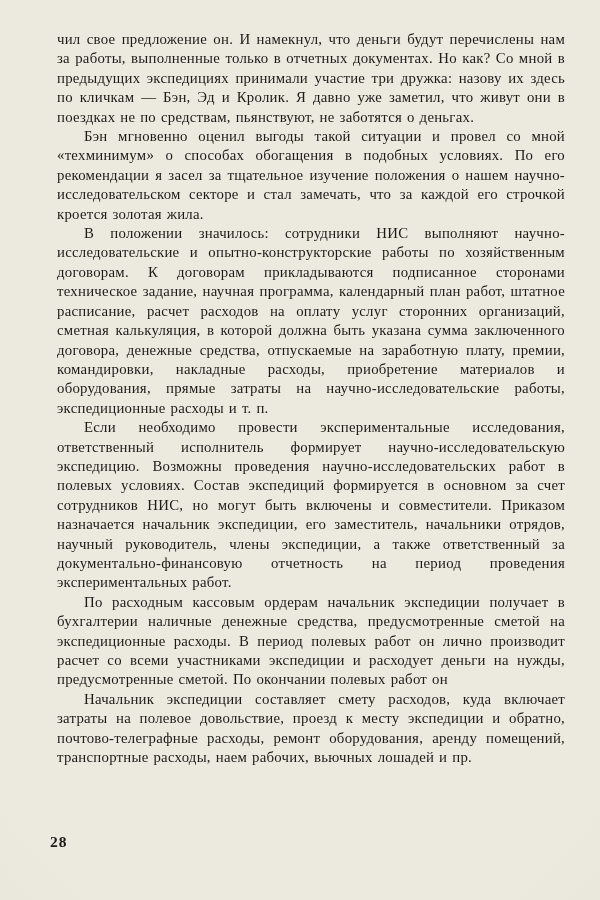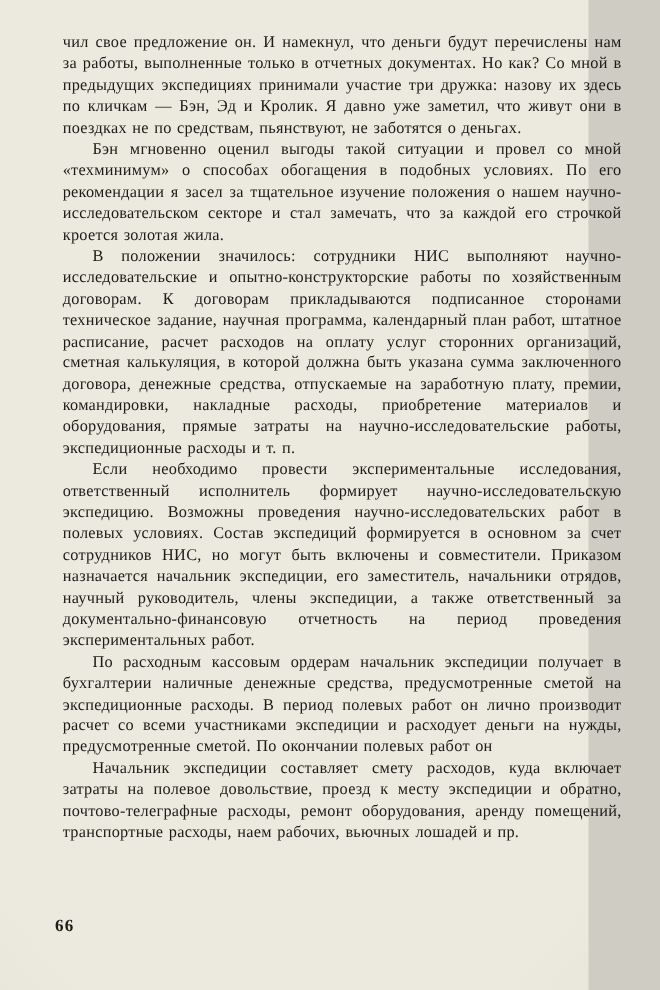--- a/index.html
+++ b/index.html
@@ -7,21 +7,21 @@
     padding: 0;
   }
   body {
     width: 600px;
     height: 900px;
     overflow: hidden;
     background: #cfccc3;
   }
   .scan-page {
     position: relative;
-    width: 535px;
+    width: 600px;
     height: 900px;
     background:
       radial-gradient(ellipse 130% 120% at 50% 42%, #eceadf 55%, #e2dfd4 82%, #d2cfc4 100%);
     font-family: "Liberation Serif", "DejaVu Serif", serif;
     color: #1c1b18;
     box-sizing: border-box;
   }
   .text-block {
     position: absolute;
     left: 57px;
@@ -56,14 +56,14 @@
 
 <div class="scan-page">
   <div class="text-block">
     <p class="continuation">чил свое предложение он. И намекнул, что деньги будут перечислены нам за работы, выполненные только в отчетных документах. Но как? Со мной в предыдущих экспедициях принимали участие три дружка: назову их здесь по кличкам — Бэн, Эд и Кролик. Я давно уже заметил, что живут они в поездках не по средствам, пьянствуют, не заботятся о деньгах.</p>
     <p>Бэн мгновенно оценил выгоды такой ситуации и провел со мной «техминимум» о способах обогащения в подобных условиях. По его рекомендации я засел за тщательное изучение положения о нашем научно-исследовательском секторе и стал замечать, что за каждой его строчкой кроется золотая жила.</p>
     <p>В положении значилось: сотрудники НИС выполняют научно-исследовательские и опытно-конструкторские работы по хозяйственным договорам. К договорам прикладываются подписанное сторонами техническое задание, научная программа, календарный план работ, штатное расписание, расчет расходов на оплату услуг сторонних организаций, сметная калькуляция, в которой должна быть указана сумма заключенного договора, денежные средства, отпускаемые на заработную плату, премии, командировки, накладные расходы, приобретение материалов и оборудования, прямые затраты на научно-исследовательские работы, экспедиционные расходы и т. п.</p>
     <p>Если необходимо провести экспериментальные исследования, ответственный исполнитель формирует научно-исследовательскую экспедицию. Возможны проведения научно-исследовательских работ в полевых условиях. Состав экспедиций формируется в основном за счет сотрудников НИС, но могут быть включены и совместители. Приказом назначается начальник экспедиции, его заместитель, начальники отрядов, научный руководитель, члены экспедиции, а также ответственный за документально-финансовую отчетность на период проведения экспериментальных работ.</p>
     <p>По расходным кассовым ордерам начальник экспедиции получает в бухгалтерии наличные денежные средства, предусмотренные сметой на экспедиционные расходы. В период полевых работ он лично производит расчет со всеми участниками экспедиции и расходует деньги на нужды, предусмотренные сметой. По окончании полевых работ он</p>
     <p>Начальник экспедиции составляет смету расходов, куда включает затраты на полевое довольствие, проезд к месту экспедиции и обратно, почтово-телеграфные расходы, ремонт оборудования, аренду помещений, транспортные расходы, наем рабочих, вьючных лошадей и пр.</p>
   </div>
-  <div class="page-number">66</div>
+  <div class="page-number">28</div>
 </div>
 
 </body></html>

